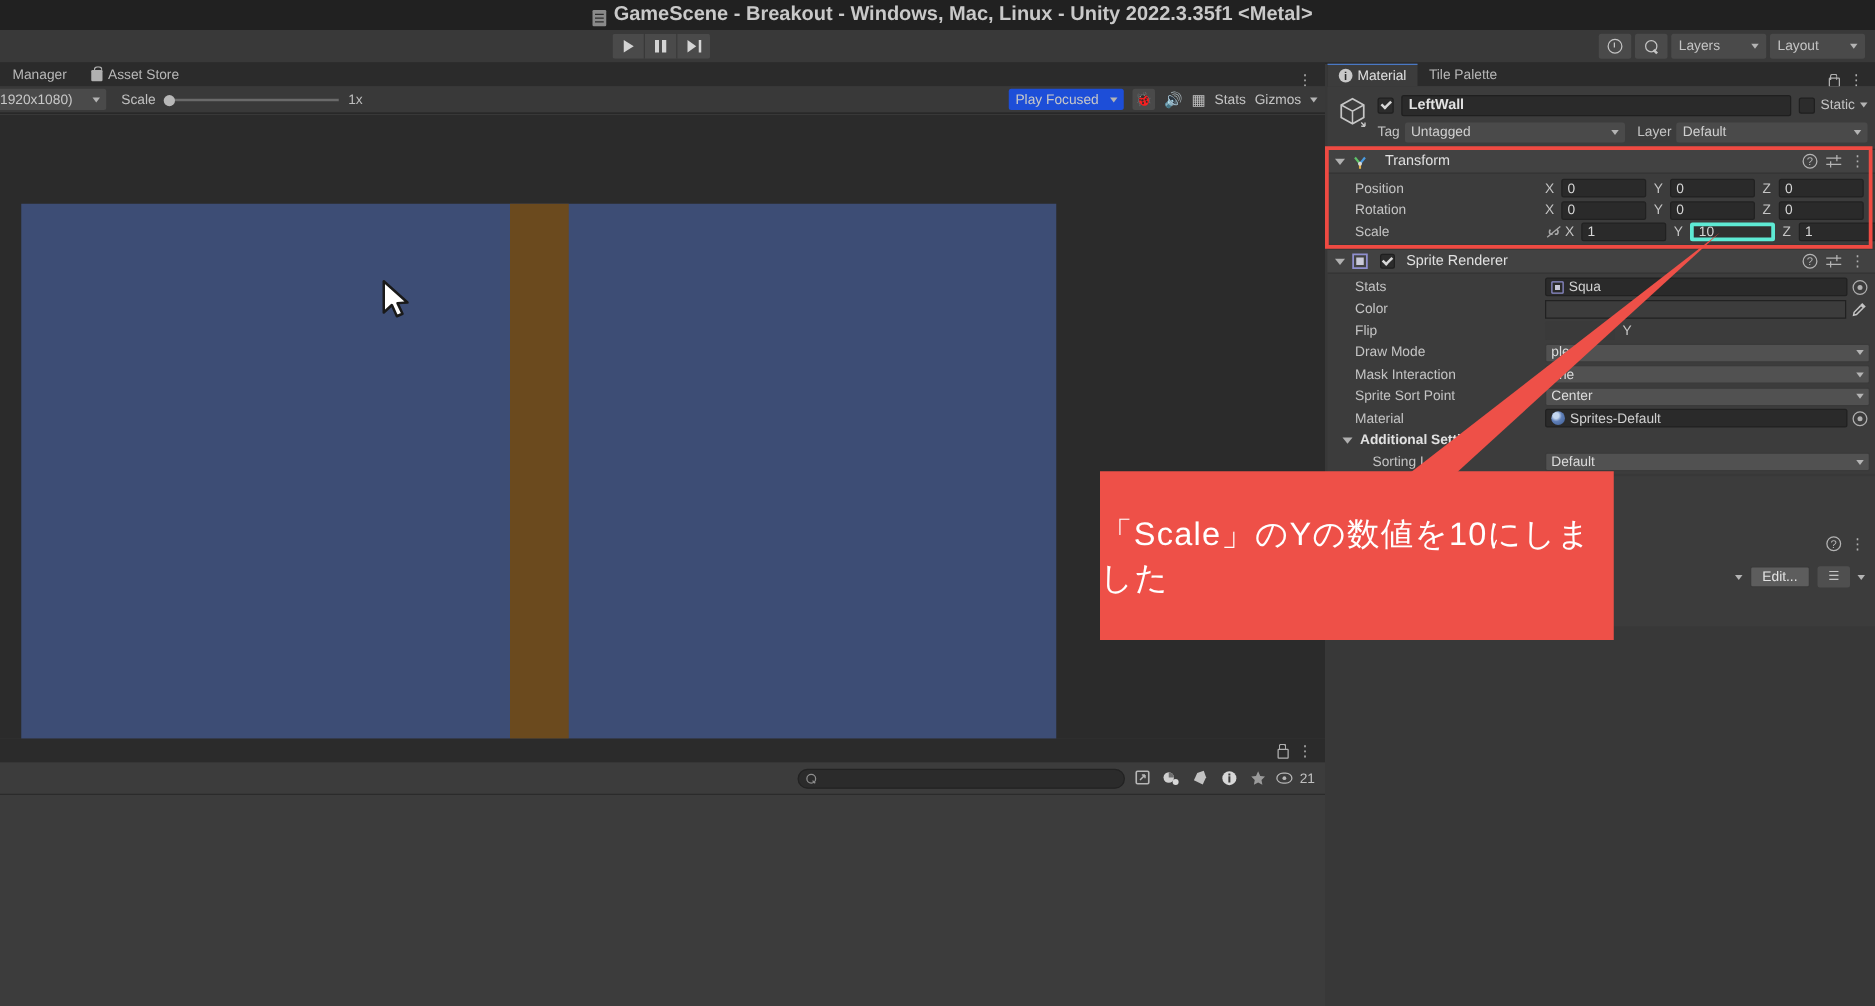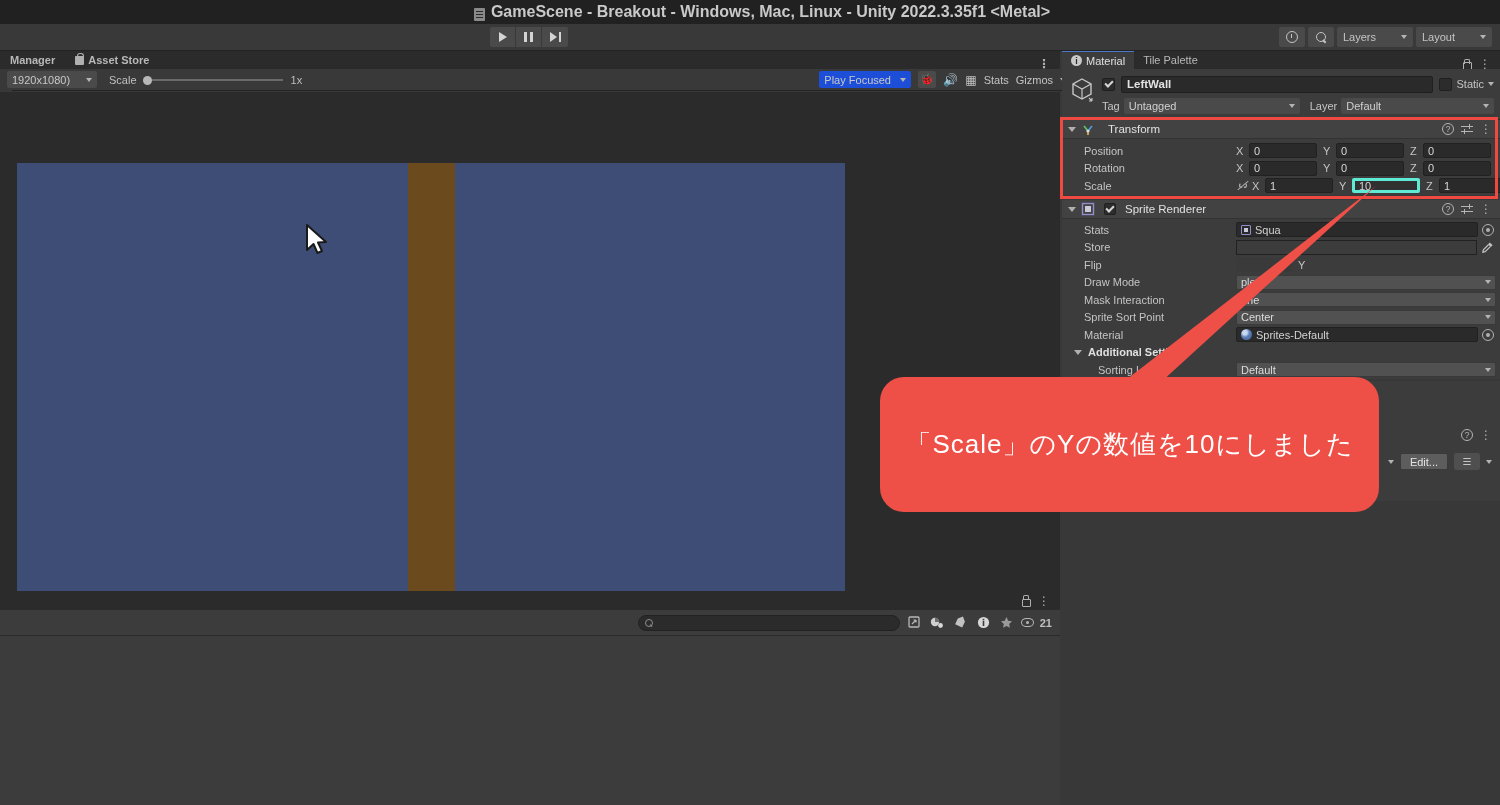--- a/index.html
+++ b/index.html
@@ -70,33 +70,33 @@
   .mag-ico { position: relative; width: 11px; height: 11px; }
   .mag-ico::before { content:""; position:absolute; left:0;top:0;width:8px;height:8px;
     border:1.6px solid #c4c4c4; border-radius:50%; }
   .mag-ico::after { content:""; position:absolute; left:7px; top:7px; width:4px;height:1.6px;
     background:#c4c4c4; transform: rotate(45deg); transform-origin: left center;}
 
   
   .gamepanel { position: absolute; left: 0; top: 51px; width: 1060px; height: 540px; background: #383838; }
   .tabrow {
     position: absolute; left: 0; top: 0; width: 1060px; height: 18px;
-    background: #2b2b2b; display: flex; align-items: flex-end; font-weight: bold;
+    background: #2b2b2b; display: flex; align-items: flex-end;
   }
   .tab {
     height: 18px; display: flex; align-items: center; gap: 4px;
     padding: 0 10px; font-size: 11px; color: #b8b8b8; cursor: pointer;
   }
   .store-ico { width: 9px; height: 9px; background: #b0b0b0; border-radius: 1px; position: relative; }
   .store-ico::before { content:""; position:absolute; left:2px; top:-3px; width:5px; height:4px;
     border:1.4px solid #b0b0b0; border-bottom:none; border-radius: 3px 3px 0 0; }
   .tabrow-menu { margin-left:auto; padding-right:10px; color:#b0b0b0; font-size:12px; line-height:16px; }
 
   .gvbar {
-    position: absolute; left: 12px; top: 18px; width: 1060px; height: 22px;
+    position: absolute; left: 0; top: 18px; width: 1060px; height: 22px;
     background: #393939; border-bottom: 1px solid #232323;
     display: flex; align-items: center;
   }
   .res-drop {
     height: 17px; width: 90px; background: #4a4a4a; border-radius: 2px;
     display: flex; align-items: center; justify-content: space-between;
     padding: 0 5px; font-size: 11px; color: #c8c8c8; margin-left: -5px; cursor:pointer;
   }
   .scale-lab { font-size: 11px; color: #c0c0c0; margin-left: 12px; }
   .slider { position: relative; width: 140px; height: 14px; margin-left: 6px; cursor: pointer; }
@@ -149,21 +149,21 @@
     display:flex; align-items:center; padding:0 6px; gap:4px;
   }
   .s-mag { width:8px;height:8px;position:relative; flex:none;}
   .s-mag::before{content:"";position:absolute;left:0;top:0;width:6px;height:6px;
     border:1.2px solid #8e8e8e;border-radius:50%;}
   .s-mag::after{content:"";position:absolute;left:5px;top:5px;width:3px;height:1.2px;
     background:#8e8e8e;transform:rotate(45deg);transform-origin:left center;}
   .s-input { background:transparent; border:none; outline:none; font-size:10px; color:#c0c0c0; width:100%;
              font-family:"Liberation Sans",sans-serif;}
   .ib { width:17px;height:16px;display:flex;align-items:center;justify-content:center;cursor:pointer;}
-  .badge-ct { font-size:11px; color:#c0c0c0;font-weight:bold; }
+  .badge-ct { font-size:11px; color:#c0c0c0; }
   .eye-ico { width:13px;height:9px;border:1.3px solid #b6b6b6;border-radius:50% 50% 50% 50%/60% 60% 60% 60%;
              position:relative;}
   .eye-ico::after{content:"";position:absolute;left:4px;top:2px;width:3px;height:3px;border-radius:50%;background:#b6b6b6;}
   .botbody { position:absolute; left:0; top:45px; width:1060px; height:169px; background:#3c3c3c;}
 
   
   .inspector { position:absolute; left:1062px; top:51px; width:438px; height:754px; background:#383838; }
   .insp-tabs {
     position:absolute; left:0; top:0; width:438px; height:18px; background:#2b2b2b;
     display:flex; align-items:flex-end;
@@ -251,23 +251,23 @@
     font-size:11px; color:#dcdcdc; margin-right:4px; cursor:pointer;
   }
   .subhdr { font-size:11px; color:#e0e0e0; font-weight:bold; }
 
   
   .redbox {
     position:absolute; left:1060px; top:117px; width:438px; height:82px;
     border:3px solid #ef4a42; pointer-events:none; z-index:30;
   }
   .callout {
-    position:absolute; left:880px; top:377px; width:499px; height:135px;
+    position:absolute; left:880px; top:377px; width:411px; height:135px;
     background:#ee5048; z-index:29;
-    display:flex; align-items:center; justify-content:center;border-radius:24px;
+    display:flex; align-items:center; justify-content:center;
   }
   .callout-text {
     font-size:26px; color:#ffffff; letter-spacing:1px;
     font-family:"Liberation Sans","DejaVu Sans",sans-serif;
   }
   .arrow-svg { position:absolute; left:860px; top:180px; z-index:28; pointer-events:none; }
 </style>
 </head>
 <body>
 
@@ -531,21 +531,21 @@
       <div class="prow" style="margin-top:2px">
         <span class="plabel">Stats</span>
         <span class="objfield">
           <span class="sq-ico"></span>
           <span>Squa</span>
         </span>
         <span class="dot-ico" style="margin-right:6px"></span>
       </div>
 
       <div class="prow">
-        <span class="plabel">Store</span>
+        <span class="plabel">Color</span>
         <span class="colorfield" id="colorfield">
           <span class="colorswatch" id="colorswatch" style="background: rgb(107, 74, 30);"></span>
           <span class="alphabar"></span>
         </span>
         <svg class="eyedrop" viewBox="0 0 14 14" style="margin-right:6px">
           <path d="M9.5,1.5 L12.5,4.5 L10.5,6.5 L7.5,3.5 Z" fill="#c4c4c4"></path>
           <path d="M8,4 L2.5,9.5 L2,12 L4.5,11.5 L10,6" stroke="#c4c4c4" stroke-width="1.3" fill="none"></path>
         </svg>
       </div>
 

